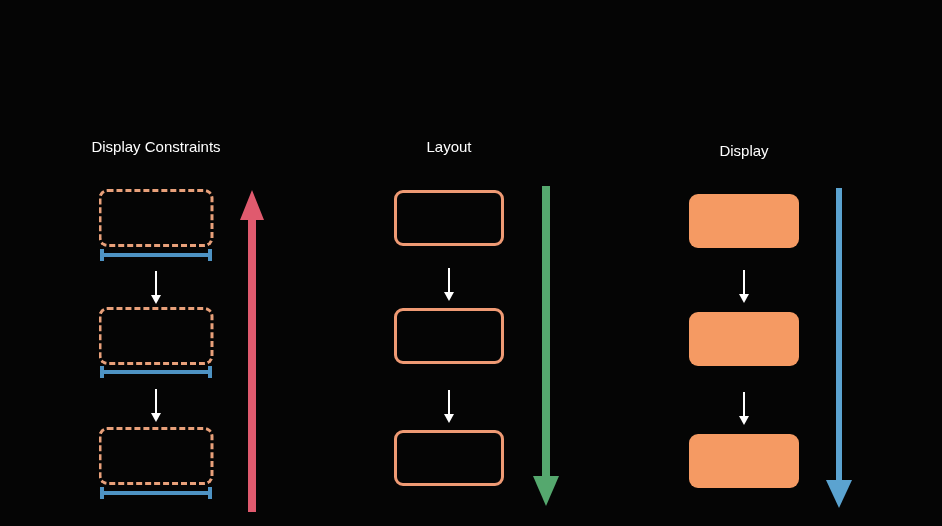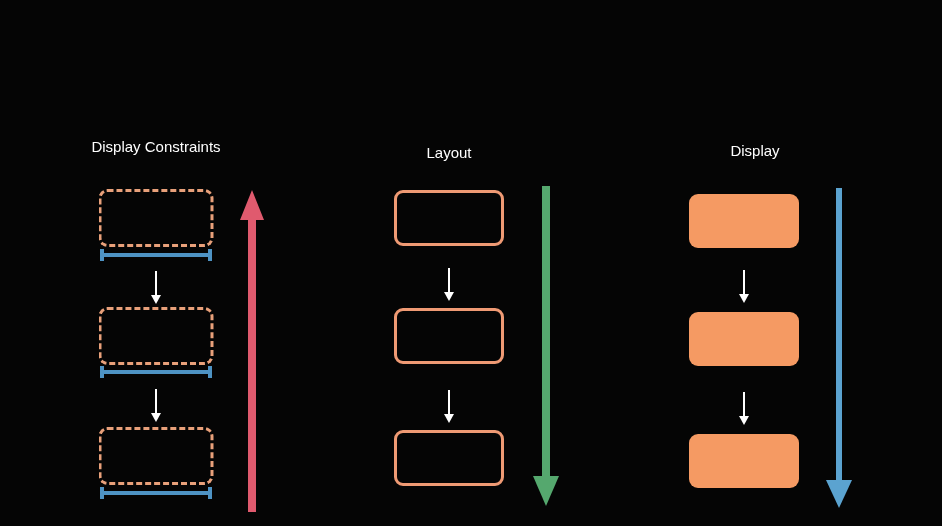--- a/index.html
+++ b/index.html
@@ -187,37 +187,37 @@
         <div class="head" style="border-top-color: rgb(255, 255, 255);"></div>
       </div>
       <div class="connector" style="left: 156px; top: 389px; height: 33px;">
         <div class="shaft" style="height: 25px; background: rgb(255, 255, 255);"></div>
         <div class="head" style="border-top-color: rgb(255, 255, 255);"></div>
       </div>
       <div class="flow up" style="left: 252px; top: 190px; height: 322px; width: 28px;">
         <div class="shaft" style="width: 8px; height: 294px; background: rgb(224, 90, 110);"></div>
         <div class="head" style="border-bottom: 30px solid rgb(224, 90, 110);"></div>
       </div>
-      <div class="col-header" style="left: 449px; top: 144px;">Layout</div>
+      <div class="col-header" style="left: 449px; top: 138px;">Layout</div>
       <div class="node outline" style="left: 449px; top: 190px; width: 110px; height: 56px; border-color: rgb(239, 154, 116);"></div>
       <div class="node outline" style="left: 449px; top: 308px; width: 110px; height: 56px; border-color: rgb(239, 154, 116);"></div>
       <div class="node outline" style="left: 449px; top: 430px; width: 110px; height: 56px; border-color: rgb(239, 154, 116);"></div>
       <div class="connector" style="left: 449px; top: 268px; height: 33px;">
         <div class="shaft" style="height: 25px; background: rgb(255, 255, 255);"></div>
         <div class="head" style="border-top-color: rgb(255, 255, 255);"></div>
       </div>
       <div class="connector" style="left: 449px; top: 390px; height: 33px;">
         <div class="shaft" style="height: 25px; background: rgb(255, 255, 255);"></div>
         <div class="head" style="border-top-color: rgb(255, 255, 255);"></div>
       </div>
       <div class="flow down" style="left: 546px; top: 186px; height: 320px; width: 28px;">
         <div class="shaft" style="width: 8px; height: 292px; background: rgb(85, 168, 110);"></div>
         <div class="head" style="border-top: 30px solid rgb(85, 168, 110);"></div>
       </div>
-      <div class="col-header" style="left: 744px; top: 142px; margin-left: 11px;">Display</div>
+      <div class="col-header" style="left: 744px; top: 142px;">Display</div>
       <div class="node filled" style="left: 744px; top: 194px; width: 110px; height: 54px; background: rgb(245, 154, 99);"></div>
       <div class="node filled" style="left: 744px; top: 312px; width: 110px; height: 54px; background: rgb(245, 154, 99);"></div>
       <div class="node filled" style="left: 744px; top: 434px; width: 110px; height: 54px; background: rgb(245, 154, 99);"></div>
       <div class="connector" style="left: 744px; top: 270px; height: 33px;">
         <div class="shaft" style="height: 25px; background: rgb(255, 255, 255);"></div>
         <div class="head" style="border-top-color: rgb(255, 255, 255);"></div>
       </div>
       <div class="connector" style="left: 744px; top: 392px; height: 33px;">
         <div class="shaft" style="height: 25px; background: rgb(255, 255, 255);"></div>
         <div class="head" style="border-top-color: rgb(255, 255, 255);"></div>

